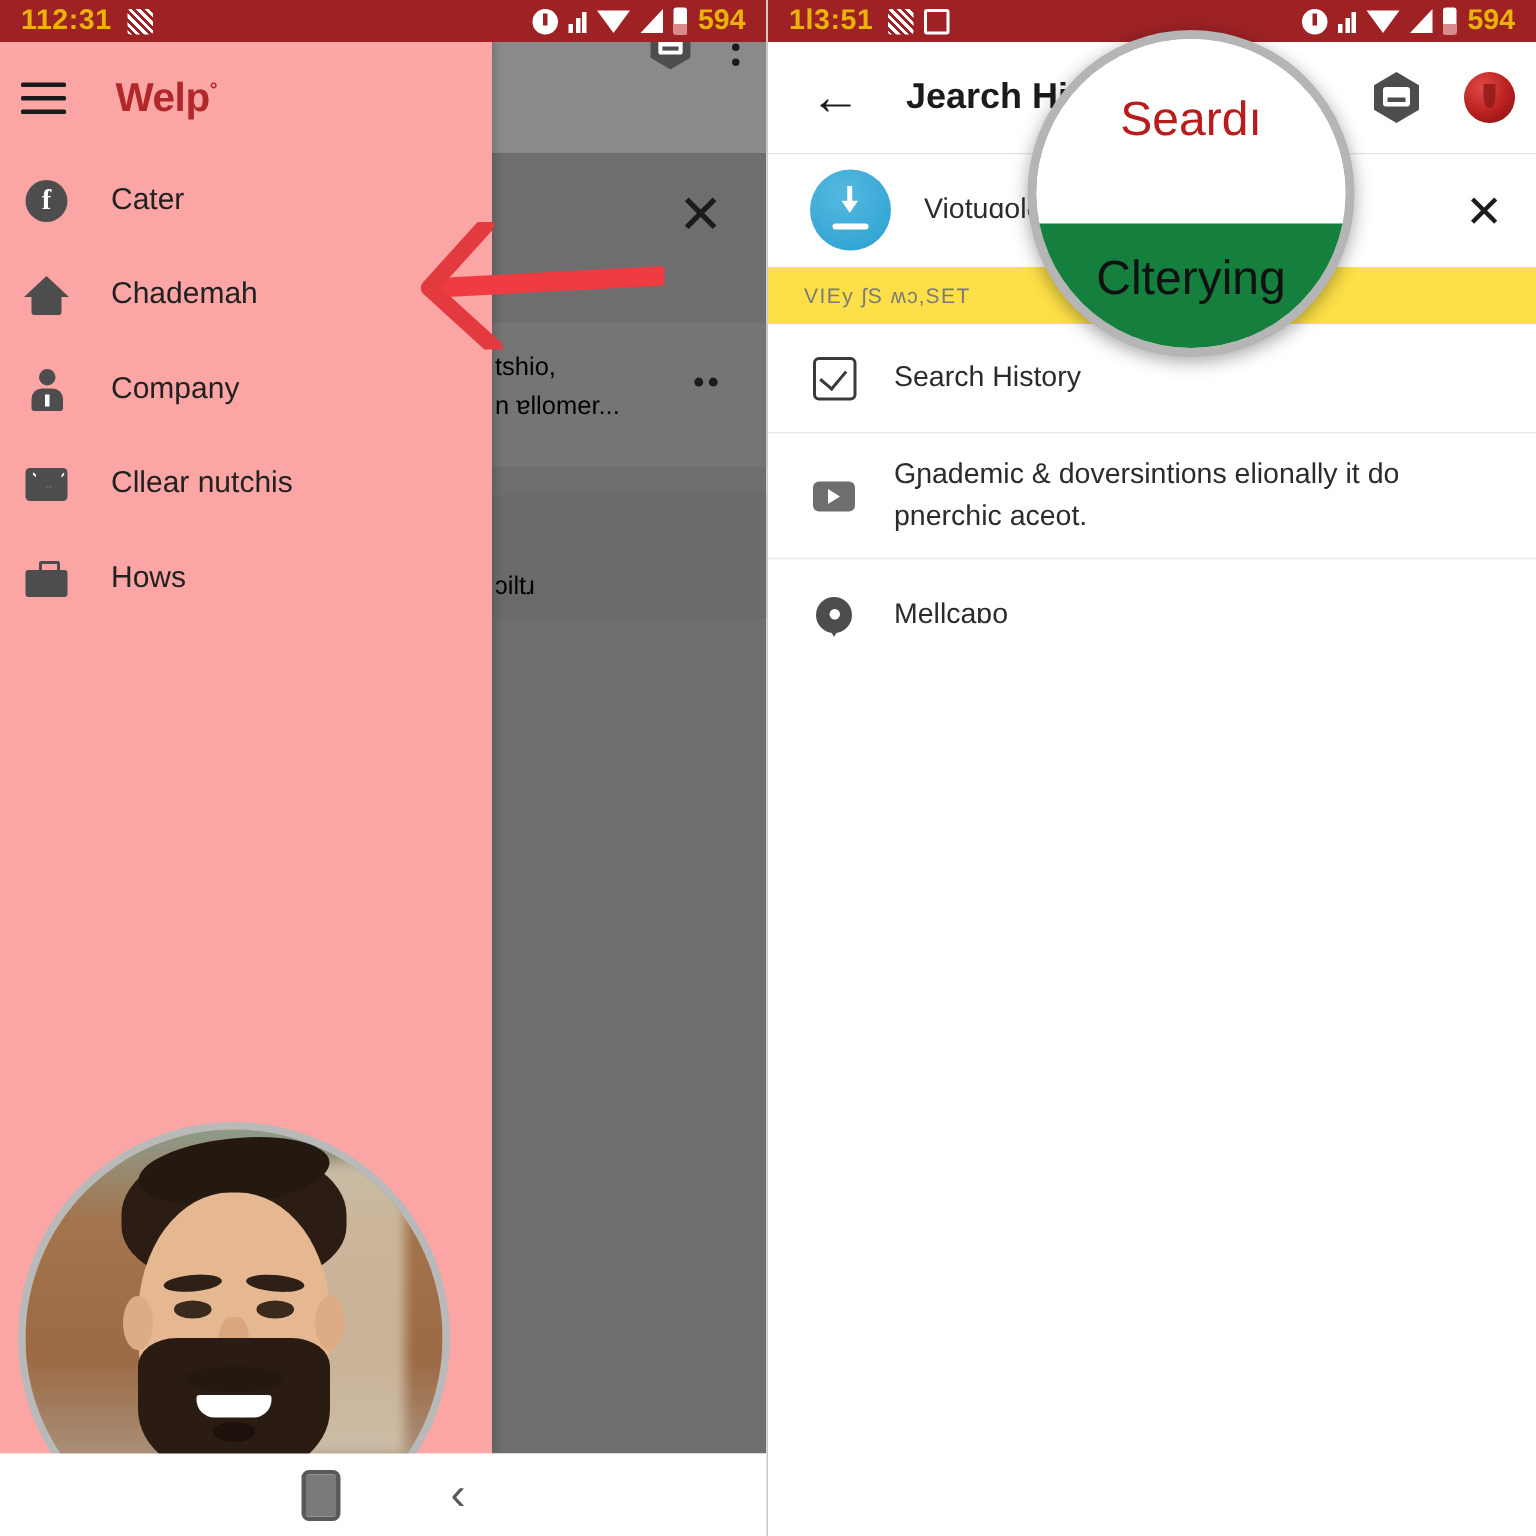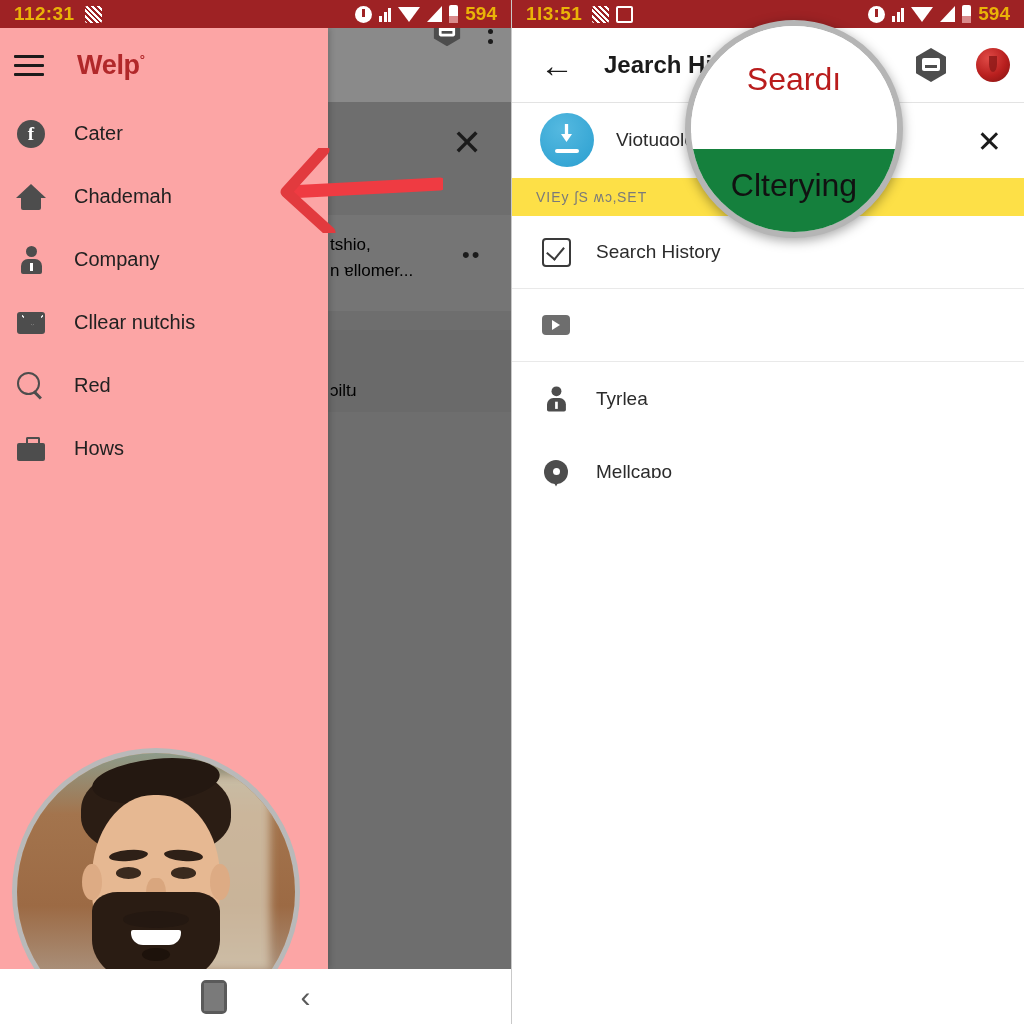--- a/index.html
+++ b/index.html
@@ -242,29 +242,20 @@
         <div class="d-label">Company</div>
       </div>
 
       <div class="d-item">
         <div class="d-ic">
             <div class="ic-mail"></div>
           </div>
         <div class="d-label">Cllear nutchis</div>
       </div>
 
-      <div class="d-item">
-        <div class="d-ic">
-            <div class="ic-search">
-              <span class="lens"></span>
-              <span class="hndl"></span>
-            </div>
-          </div>
-        <div class="d-label">Red</div>
-      </div>
 
       <div class="d-item">
         <div class="d-ic">
             <div class="ic-brief">
               <span class="hd"></span>
               <span class="bx"></span>
             </div>
           </div>
         <div class="d-label">Hows</div>
       </div>
@@ -359,29 +350,21 @@
       <div class="r-row">
         <div class="r-row-ic">
             <div class="ic-check"></div>
           </div>
         <div class="r-row-txt">Search History</div>
       </div>
       <div class="r-row">
         <div class="r-row-ic">
             <div class="ic-play"></div>
           </div>
-      </div>
-      <div class="r-row" style="border-bottom:none;">
-        <div class="r-row-ic">
-            <div class="ic-person" style="transform:scale(.9)">
-              <span class="hd"></span>
-              <span class="bd"></span>
-            </div>
-          </div>
-        <div class="r-row-txt">Tyrlea</div>
+        <div class="r-row-txt">Gɲademic &amp; doversintions elionally it do pnerchic aceot.</div>
       </div>
       <div class="r-row" style="border-bottom:none;">
         <div class="r-row-ic">
             <div class="ic-pin"></div>
           </div>
         <div class="r-row-txt">Mellcaɒo</div>
       </div>
     </div>
 
     <div class="statusbar">

